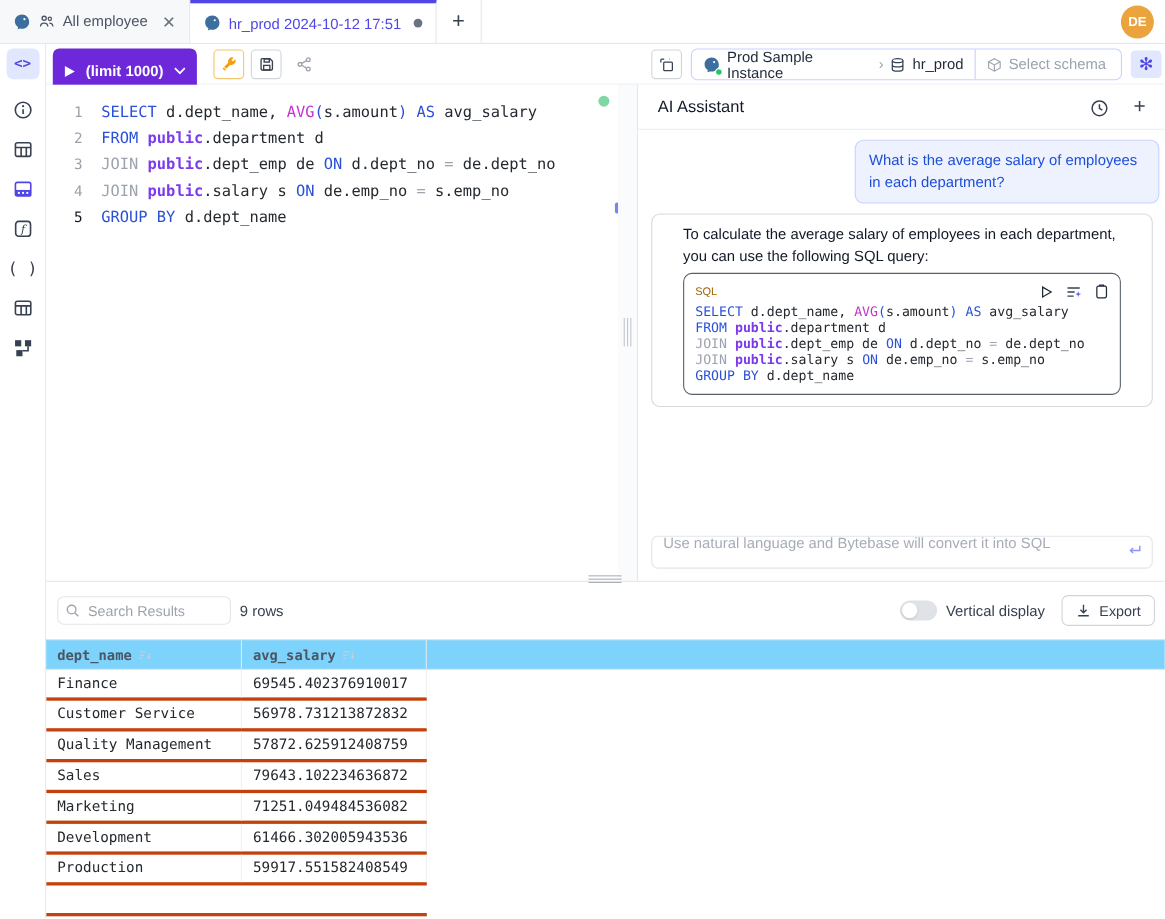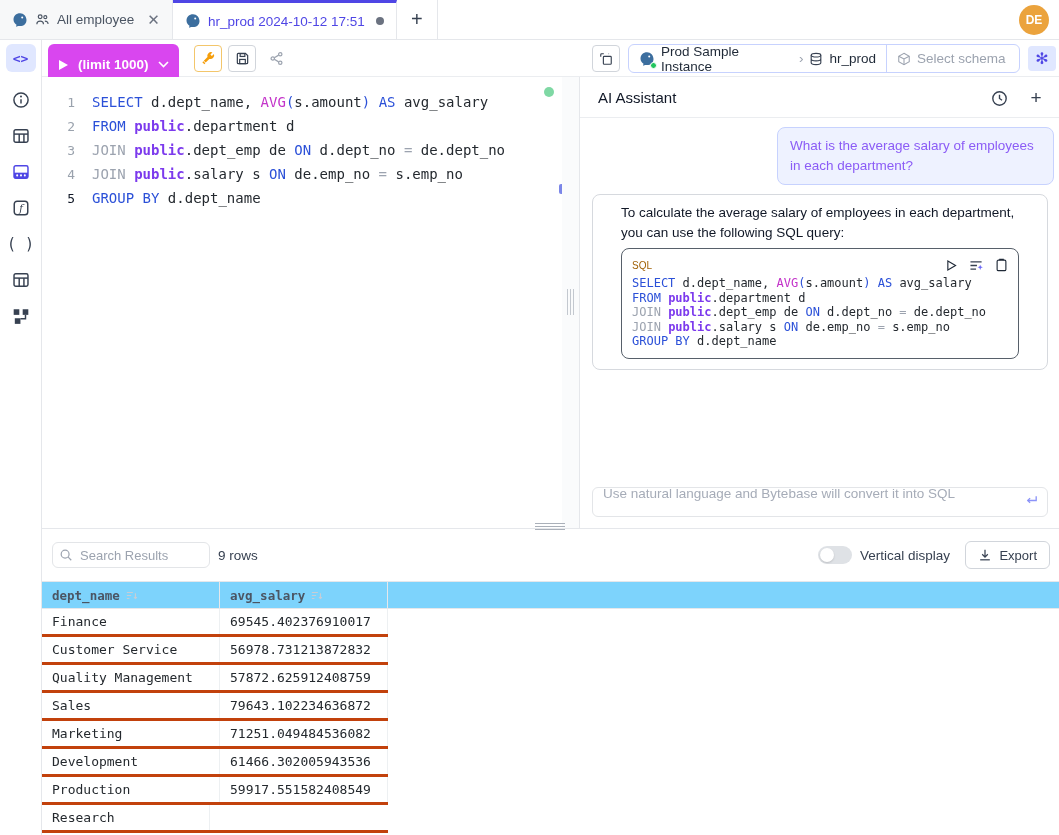--- a/index.html
+++ b/index.html
@@ -28,21 +28,21 @@
            border-right:1px solid #e5e7eb;display:flex;flex-direction:column;align-items:center;padding-top:4px}
   .code-btn{width:30px;height:28px;border-radius:6px;background:#e0e7ff;color:#4f46e5;
             font-family:"DejaVu Sans Mono",monospace;font-weight:bold;font-size:13px;
             display:flex;align-items:center;justify-content:center;margin-bottom:14px;cursor:pointer}
   .side-ic{width:30px;height:28px;margin-bottom:8px;display:flex;align-items:center;justify-content:center;
            color:#374151;cursor:pointer;font-size:15px}
   .side-ic.accent{color:#4f46e5}
 
   
   #toolbar{position:absolute;top:40px;left:42px;right:0;height:37px;background:#fff;border-bottom:1px solid #ebedf0}
-  .run-btn{position:absolute;left:6px;top:4px;height:41px;padding:0 10px;border-radius:6px;background:#d946ef;
+  .run-btn{position:absolute;left:6px;top:4px;height:41px;padding:0 10px;border-radius:6px;background:#6d28d9;
            color:#fff;display:flex;align-items:center;gap:9px;font-size:13.5px;font-weight:600;cursor:pointer}
   .tb-btn{position:absolute;top:5px;width:28px;height:27px;border-radius:4px;background:#fff;
           display:flex;align-items:center;justify-content:center;cursor:pointer}
   .conn{position:absolute;left:586px;top:4px;width:392px;height:29px;border:1px solid #c7d2fe;border-radius:6px;
         display:flex;align-items:stretch;background:#fff;cursor:pointer}
   .conn-left{flex:1;display:flex;align-items:center;gap:6px;padding:0 10px;font-size:13.5px;color:#1f2937}
   .conn-right{width:133px;display:flex;align-items:center;gap:6px;padding:0 10px;
               border-left:1px solid #c7d2fe;color:#9ca3af;font-size:13.5px}
   .pg-wrap{position:relative;width:16px;height:16px}
   .status-dot{position:absolute;right:-2px;bottom:-2px;width:7px;height:7px;border-radius:50%;
@@ -65,21 +65,21 @@
   .vgrip{position:absolute;left:5px;top:212px;display:flex;gap:2px}
   .vgrip span{width:1px;height:26px;background:#c3c8cf}
 
   
   #ai{position:absolute;top:77px;left:580px;right:0;height:451px;background:#fff}
   .ai-header{height:41px;border-bottom:1px solid #ebedf0;position:relative;display:flex;align-items:center}
   .ai-title{margin-left:18px;font-size:15px;font-weight:400;color:#111827}
   .ai-hbtn{position:absolute;top:11px;width:20px;height:20px;display:flex;align-items:center;justify-content:center;
            color:#374151;cursor:pointer}
   .bubble-user{position:absolute;left:197px;top:50px;width:277px;padding:8px 12px;background:#eef2ff;
-               border:1px solid #c7d2fe;border-radius:8px;font-size:13.5px;line-height:20px;color:#8b5cf6}
+               border:1px solid #c7d2fe;border-radius:8px;font-size:13.5px;line-height:20px;color:#1d4ed8}
   .bubble-ai{position:absolute;left:12px;top:117px;width:456px;border:1px solid #d6d9de;border-radius:8px;
              padding:8px 28px 10px;background:#fff}
   .ai-intro{font-size:13.5px;line-height:20px;color:#111827}
   .sqlblock{margin-top:5px;border:1px solid #57606a;border-radius:8px;padding:5px 10px 9px;background:#fff}
   .sqlblock-head{display:flex;align-items:center;height:22px}
   .sql-label{font-size:10px;color:#a16207}
   .sql-actions{margin-left:auto;display:flex;gap:11px;align-items:center;color:#1f2937}
   .sql-actions>span{cursor:pointer;display:flex}
   .ai-code-line{font-family:"DejaVu Sans Mono",monospace;font-size:12px;line-height:14.5px;white-space:pre}
   .ai-input{position:absolute;left:12px;top:409px;width:456px;height:30px}
@@ -461,18 +461,17 @@
         </div>
         <div class="trow">
           <div class="tcell mono">Development</div>
           <div class="tcell mono">61466.302005943536</div>
         </div>
         <div class="trow">
           <div class="tcell mono">Production</div>
           <div class="tcell mono">59917.551582408549</div>
         </div>
         <div class="trow">
-          <div class="tcell mono">Research</div>
         </div>
       </div>
   </div>
 
 </div>
 
 </body></html>

